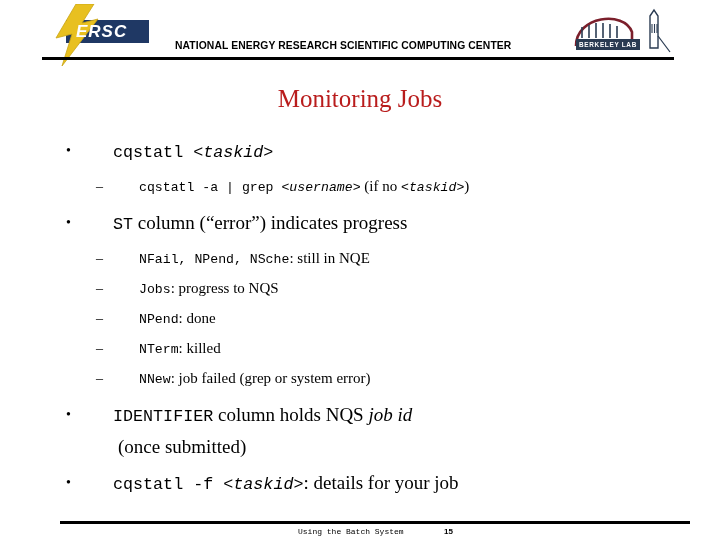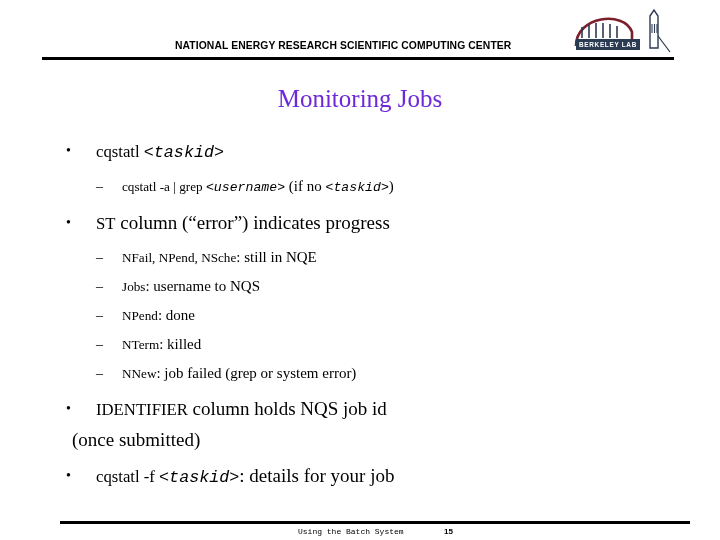--- a/index.html
+++ b/index.html
@@ -96,21 +96,21 @@
   
   #slide-title {
     position: absolute;
     left: 0;
     top: 84px;
     width: 720px;
     text-align: center;
     font-family: "Liberation Serif", "DejaVu Serif", serif;
     font-size: 25px;
     line-height: 30px;
-    color: #6d28d9;
+    color: #b91c1c;
   }
 
   
   #content {
     position: absolute;
     left: 0;
     top: 138px;
     width: 720px;
   }
   .bullet-l1 {
@@ -143,38 +143,40 @@
     position: absolute;
     left: 96px;
     top: 0;
     font-size: 14px;
     line-height: 23px;
     color: #000000;
   }
   .cont-line {
     position: relative;
     margin: 0;
-    padding-left: 72px;
+    padding-left: 118px;
     font-size: 19px;
     line-height: 26px;
     white-space: nowrap;
   }
 
   .mono {
-    font-family: Liberation Serif, serif;
+    font-family: Liberation Mono, monospace;
     font-size: 0.88em;
+    margin-left: 17px;
   }
   .mono-i {
     font-family: "Liberation Mono", "DejaVu Sans Mono", monospace;
     font-style: italic;
     font-size: 0.88em;
   }
   .serif { font-family: "Liberation Serif", "DejaVu Serif", serif; }
   .serif-i {
     font-family: "Liberation Serif", "DejaVu Serif", serif;
+    font-style: italic;
   }
   .sp-2 { margin-top: 9px; }
   .sp-3 { margin-top: 6px; }
   .sp-4 { margin-top: 11px; }
   .sp-5 { margin-top: 4px; }
   .sp-6 { margin-top: 10px; }
 
   
   #footer-rule {
     position: absolute;
@@ -204,20 +206,27 @@
     color: #000000;
     white-space: nowrap;
     font-weight: bold;
   }
 </style>
 </head>
 <body>
 
 <div id="header">
 
+  <div id="nersc-logo">
+    <div class="logo-box"></div>
+    <svg class="bolt" viewBox="0 0 120 62">
+      <polygon points="44,0 62,0 50,19 66,15 30,62 40,30 24,34" fill="#e8c020" stroke="#c9a515" stroke-width="0.8"></polygon>
+    </svg>
+    <div class="logo-text">ERSC</div>
+  </div>
 
   <svg id="lbl-logo" viewBox="0 0 110 58">
 
     <path d="M10 44 C10 14, 58 8, 66 30 L66 44" fill="none" stroke="#7b1f2b" stroke-width="2.6"></path>
     <path d="M16 44 C16 20, 54 15, 61 32 L61 44" fill="none" stroke="#ffffff" stroke-width="0.8"></path>
 
     <g stroke="#2a3b52" stroke-width="1.6">
       <line x1="16" y1="25" x2="16" y2="36"></line>
       <line x1="23" y1="23" x2="23" y2="36"></line>
       <line x1="30" y1="21" x2="30" y2="36"></line>
@@ -243,21 +252,21 @@
   <div id="header-rule"></div>
 </div>
 
 <div id="slide-title">Monitoring Jobs</div>
 
 <div id="content">
     <div class="bullet-l1"><span class="marker">•</span><span class="mono">cqstatl </span><span class="mono-i">&lt;taskid&gt;</span></div>
     <div class="bullet-l2 sp-2"><span class="marker">–</span><span class="mono">cqstatl -a | grep </span><span class="mono-i">&lt;username&gt;</span><span class="serif"> (if no </span><span class="mono-i">&lt;taskid&gt;</span><span class="serif">)</span></div>
     <div class="bullet-l1 sp-4"><span class="marker">•</span><span class="mono">ST</span><span class="serif"> column (“error”) indicates progress</span></div>
     <div class="bullet-l2 sp-2"><span class="marker">–</span><span class="mono">NFail, NPend, NSche</span><span class="serif">: still in NQE</span></div>
-    <div class="bullet-l2 sp-3"><span class="marker">–</span><span class="mono">Jobs</span><span class="serif">: username to NQS</span></div>
+    <div class="bullet-l2 sp-3"><span class="marker">–</span><span class="mono">Jobs</span><span class="serif">: progress to NQS</span></div>
     <div class="bullet-l2 sp-3"><span class="marker">–</span><span class="mono">NPend</span><span class="serif">: done</span></div>
     <div class="bullet-l2 sp-3"><span class="marker">–</span><span class="mono">NTerm</span><span class="serif">: killed</span></div>
     <div class="bullet-l2 sp-3"><span class="marker">–</span><span class="mono">NNew</span><span class="serif">: job failed (grep or system error)</span></div>
     <div class="bullet-l1 sp-4"><span class="marker">•</span><span class="mono">IDENTIFIER</span><span class="serif"> column holds NQS </span><span class="serif-i">job id</span></div>
     <div class="cont-line sp-5"><span class="serif">(once submitted)</span></div>
     <div class="bullet-l1 sp-6"><span class="marker">•</span><span class="mono"> cqstatl -f </span><span class="mono-i">&lt;taskid&gt;</span><span class="serif">: details for your job</span></div>
   </div>
 
 <div id="footer-rule"></div>
 <div id="footer-text">Using the Batch System</div>

